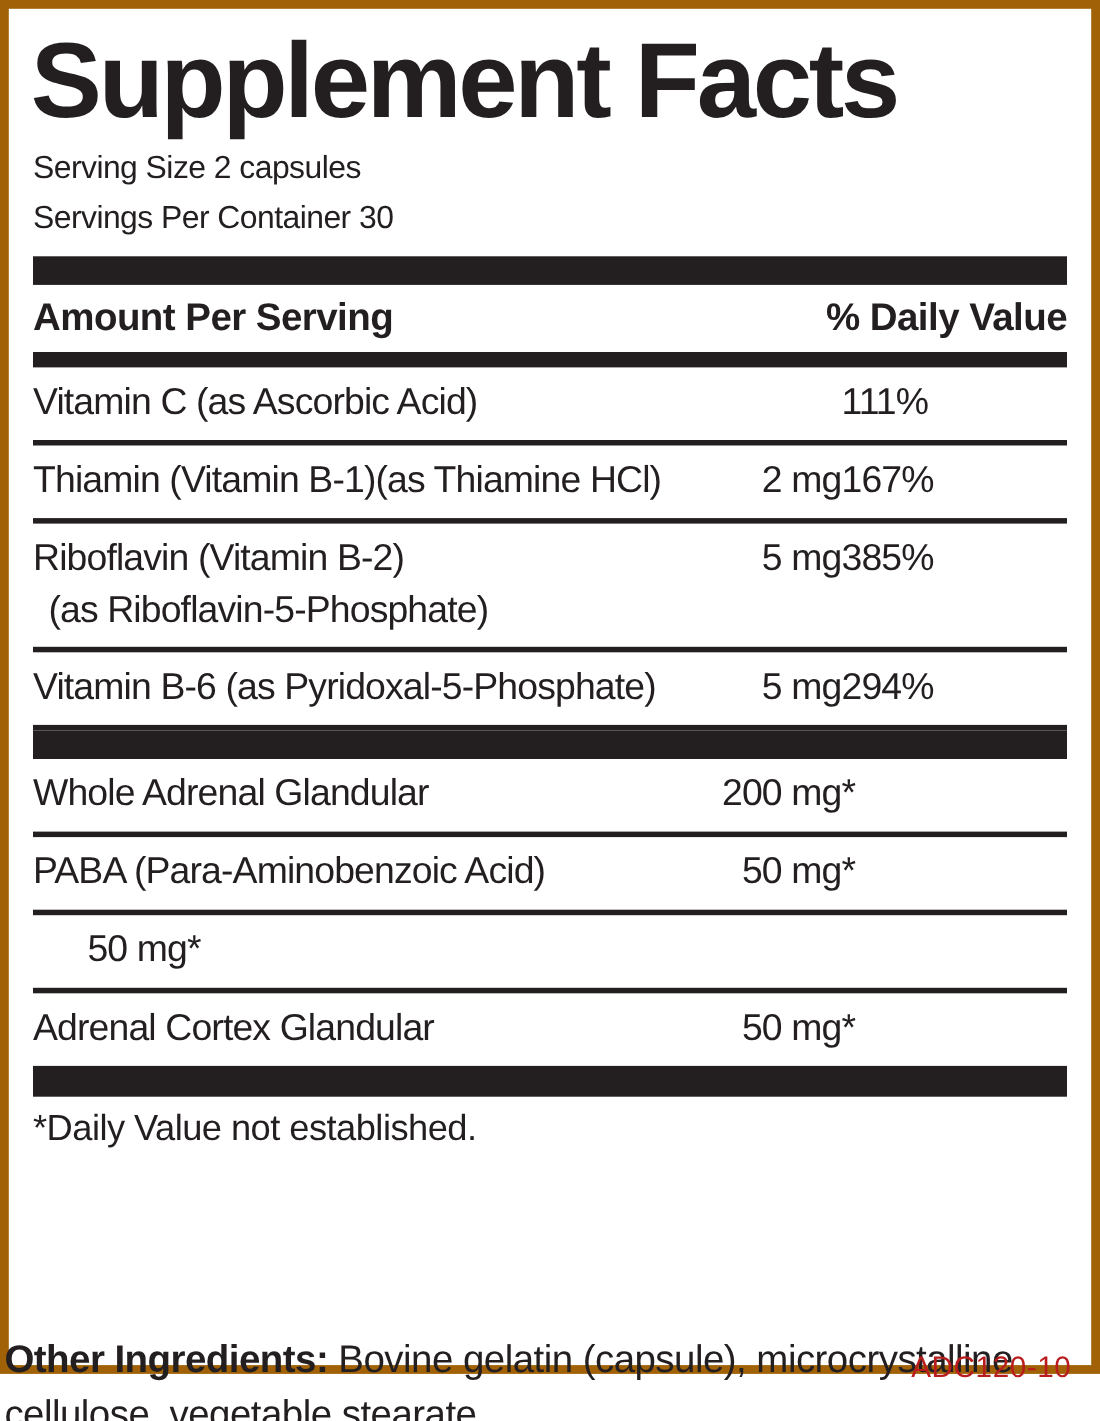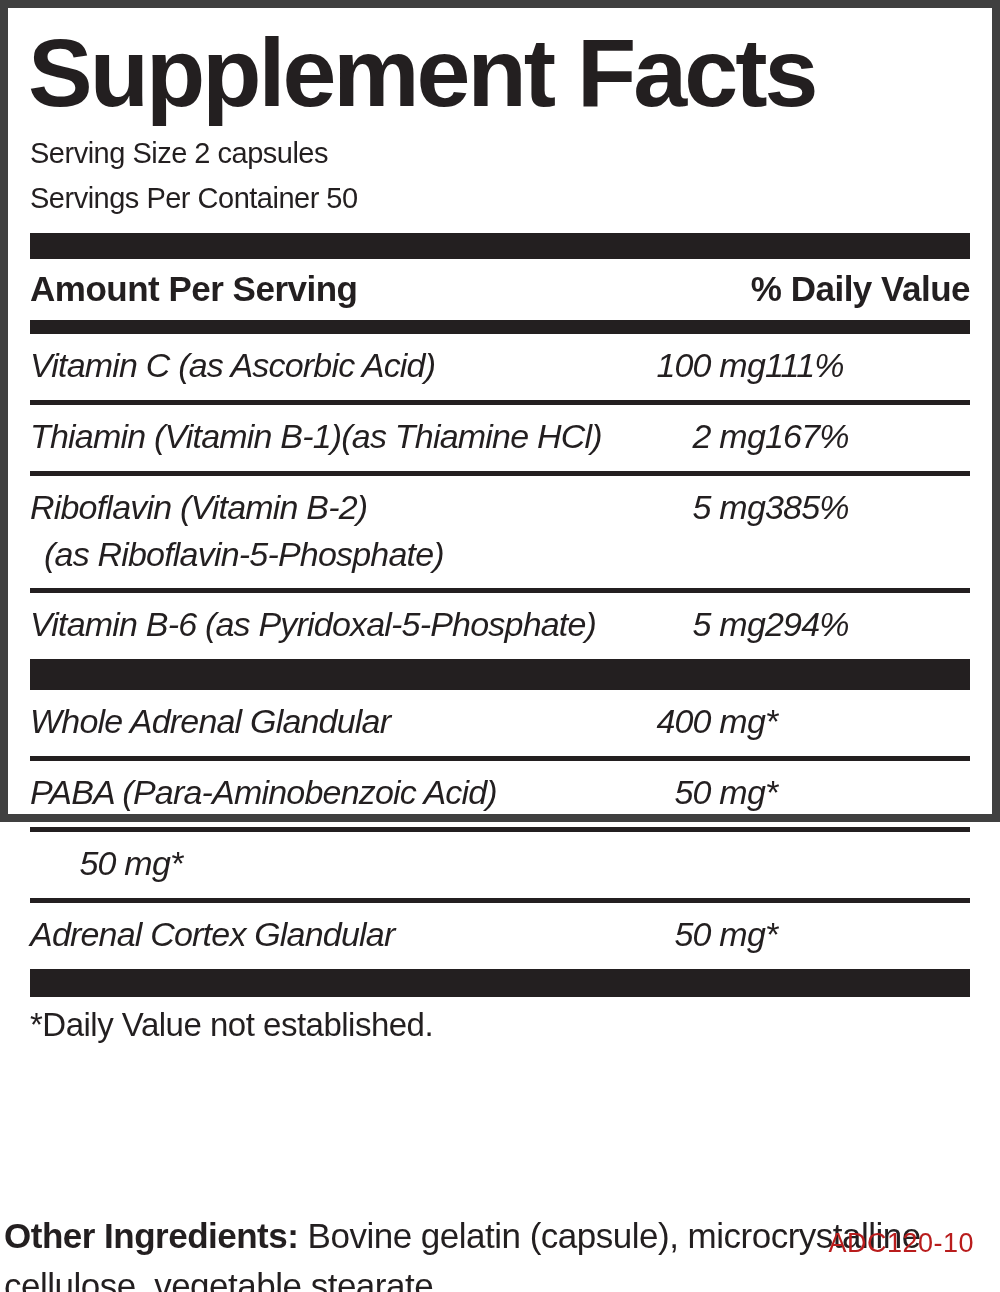--- a/index.html
+++ b/index.html
@@ -13,23 +13,23 @@
     position: relative;
     font-family: "Liberation Sans", sans-serif;
     color: #231f20;
     overflow: hidden;
   }
   .facts-box {
     position: absolute;
     top: 0;
     left: 0;
     width: 1000px;
-    height: 822px;
+    height: 1249px;
     box-sizing: border-box;
-    border: 8px solid #404040;
+    border: 8px solid #a16207;
     background: #ffffff;
     padding: 0 22px;
   }
   .title {
     font-size: 97px;
     font-weight: bold;
     letter-spacing: -3px;
     line-height: 1.02;
     margin: 16px 0 8px -2px;
     white-space: nowrap;
@@ -55,21 +55,20 @@
     font-size: 35px;
     letter-spacing: -0.5px;
     padding: 10px 0 11px 0;
   }
   .row {
     display: flex;
     align-items: flex-start;
     font-size: 34px;
     letter-spacing: -0.8px;
     padding: 8px 0 11px 0;
-    font-style: italic;
   }
   .row .name { flex: 1; line-height: 1.38; }
   .row .name div { white-space: nowrap; }
   .row .name .sub { padding-left: 14px; }
   .row .amt {
     width: 140px;
     text-align: right;
     white-space: nowrap;
     line-height: 1.38;
   }
@@ -104,38 +103,37 @@
   }
 </style>
 </head>
 <body>
 
 <div class="facts-box">
 
   <div class="title">Supplement Facts</div>
 
   <div class="serving-line">Serving Size 2 capsules</div>
-  <div class="serving-line">Servings Per Container 50</div>
+  <div class="serving-line">Servings Per Container 30</div>
 
   <div class="bar thick mt"></div>
 
   <div class="header-row">
     <div>Amount Per Serving</div>
     <div>% Daily Value</div>
   </div>
 
   <div class="bar medium"></div>
 
   <div>
 
     <div class="row">
       <div class="name">
           <div>Vitamin C (as Ascorbic Acid)</div>
         </div>
-      <div class="amt">100 mg</div>
       <div class="dv">111%</div>
     </div>
     <div class="rule"></div>
 
     <div class="row">
       <div class="name">
           <div>Thiamin (Vitamin B-1)(as Thiamine HCl)</div>
         </div>
       <div class="amt">2 mg</div>
       <div class="dv">167%</div>
@@ -165,21 +163,21 @@
   </div>
 
   <div class="bar thick"></div>
 
   <div>
 
     <div class="row">
       <div class="name">
           <div>Whole Adrenal Glandular</div>
         </div>
-      <div class="amt">400 mg</div>
+      <div class="amt">200 mg</div>
       <div class="dv">*</div>
     </div>
     <div class="rule"></div>
 
     <div class="row">
       <div class="name">
           <div>PABA (Para-Aminobenzoic Acid)</div>
         </div>
       <div class="amt">50 mg</div>
       <div class="dv">*</div>

